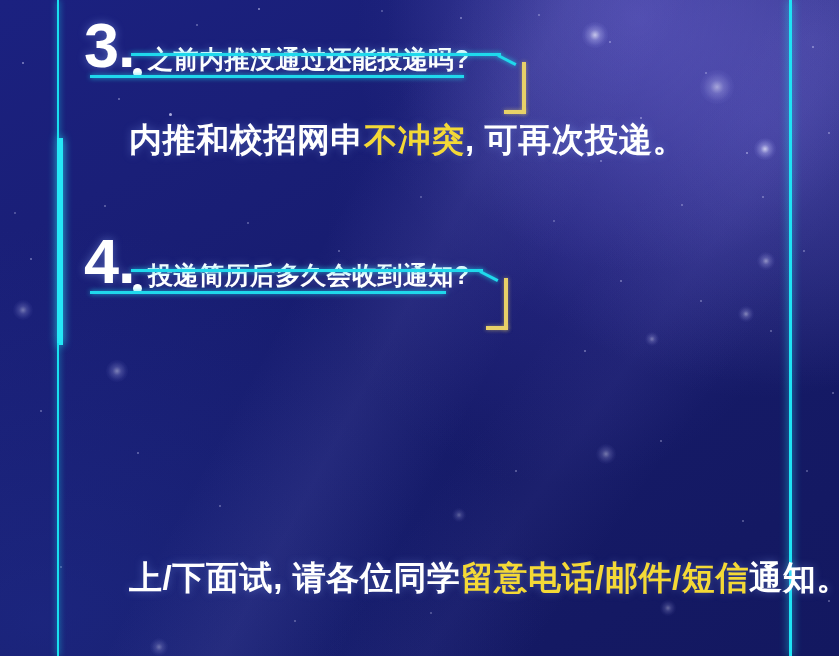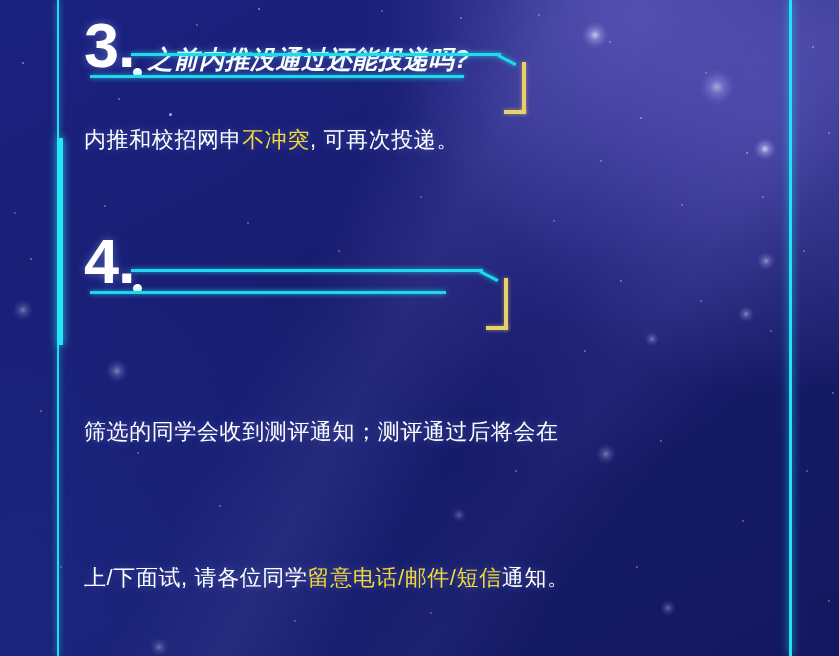--- a/index.html
+++ b/index.html
@@ -72,21 +72,20 @@
   }
   .q-dot {
     position:absolute; width:9px; height:9px; border-radius:50%;
     background:#ffffff; left:49px; top:50px;
   }
   .q-text {
     position:absolute; left:64px; top:26px;
     font-size:25px; line-height:30px; font-weight:bold; color:#ffffff;
     white-space:nowrap; letter-spacing:0.5px;
     text-shadow:0 0 8px rgba(140,170,255,0.40);
-    font-style:italic;
   }
 
   
   .rule-top {
     position:absolute; left:47px; top:35px; height:3px;
     background:#1fd9ec; box-shadow:0 0 5px rgba(31,217,236,0.8);
   }
   .rule-tail {
     position:absolute; height:3px; background:#1fd9ec;
     box-shadow:0 0 5px rgba(31,217,236,0.8);
@@ -101,24 +100,25 @@
     position:absolute; width:4px; background:#e8d168;
     box-shadow:0 0 4px rgba(232,209,104,0.55);
   }
   .gold-h {
     position:absolute; height:4px; background:#e8d168;
     box-shadow:0 0 4px rgba(232,209,104,0.55);
   }
 
   .answer {
     position:absolute;
-    font-size:22px; font-weight:normal; color:#ffffff;
+    font-size:33px; font-weight:bold; color:#ffffff;
     line-height:73px; letter-spacing:0.6px;
     white-space:nowrap;
     text-shadow:0 0 8px rgba(140,170,255,0.38);
+    margin-left:45px;
   }
   .answer.tight { line-height:30px; }
   .hl { color:#f4d936; }
 </style>
 </head>
 <body>
 
 <div id="stage">
 
   <div>
@@ -200,33 +200,31 @@
 
     <div class="answer tight" style="left:0; top:107px;">
       <span>内推和校招网申</span><span class="hl">不冲突</span><span>, 可再次投递。</span>
     </div>
   </div>
 
   <div class="block" style="left:84px; top:234px; width:700px;">
     <div class="q-head">
       <span class="q-num">4.</span>
       <span class="q-dot"></span>
+      <span class="q-text">投递简历后多久会收到通知?</span>
 
       <span class="rule-top" style="width:352px;"></span>
       <span class="rule-tail" style="left:396px; top:36px; width:20px; transform:rotate(27deg);"></span>
       <span class="rule-bot" style="width:356px;"></span>
 
       <span class="gold-v" style="left:420px; top:44px; height:52px;"></span>
       <span class="gold-h" style="left:402px; top:92px; width:22px;"></span>
     </div>
 
 
-    <div class="answer" style="left:0; top:161px;">
-      <span>筛选的同学会收到测评通知；测评通过后将会在</span>
-    </div>
 
 
     <div class="answer" style="left:0; top:307px;">
       <span>上/下面试, 请各位同学</span><span class="hl">留意电话/邮件/短信</span><span>通知。</span>
     </div>
   </div>
 
 </div>
 
 </body></html>

